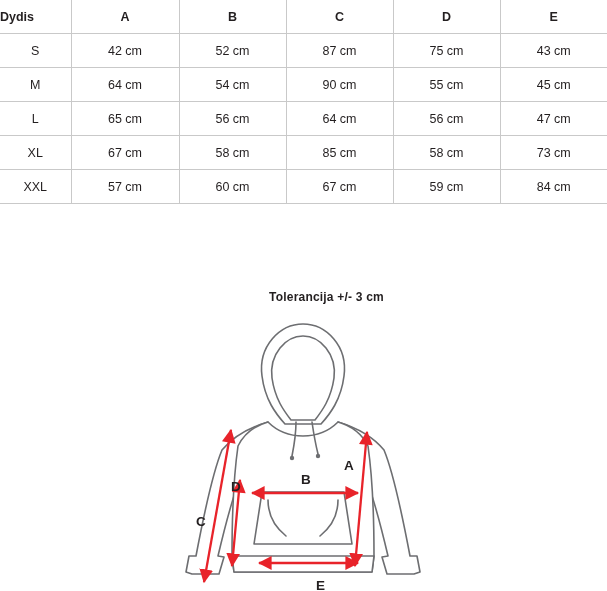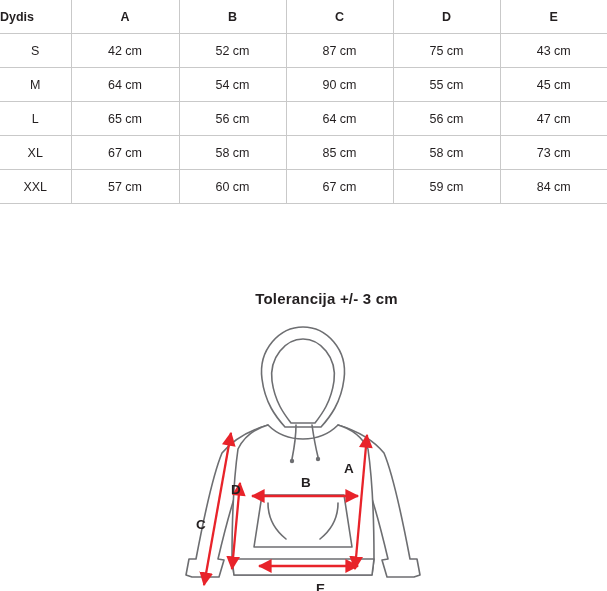--- a/index.html
+++ b/index.html
@@ -68,21 +68,21 @@
 
   
   .diagram {
     position: relative;
     margin-top: 86px;
     width: 607px;
     height: 380px;
   }
   .tolerance {
     text-align: center;
-    font-size: 15px;
+    font-size: 12px;
     font-weight: bold;
     color: #231f20;
     letter-spacing: 0.2px;
     padding-left: 46px;
   }
   .hoodie-wrap {
     position: relative;
     width: 607px;
     height: 300px;
   }

